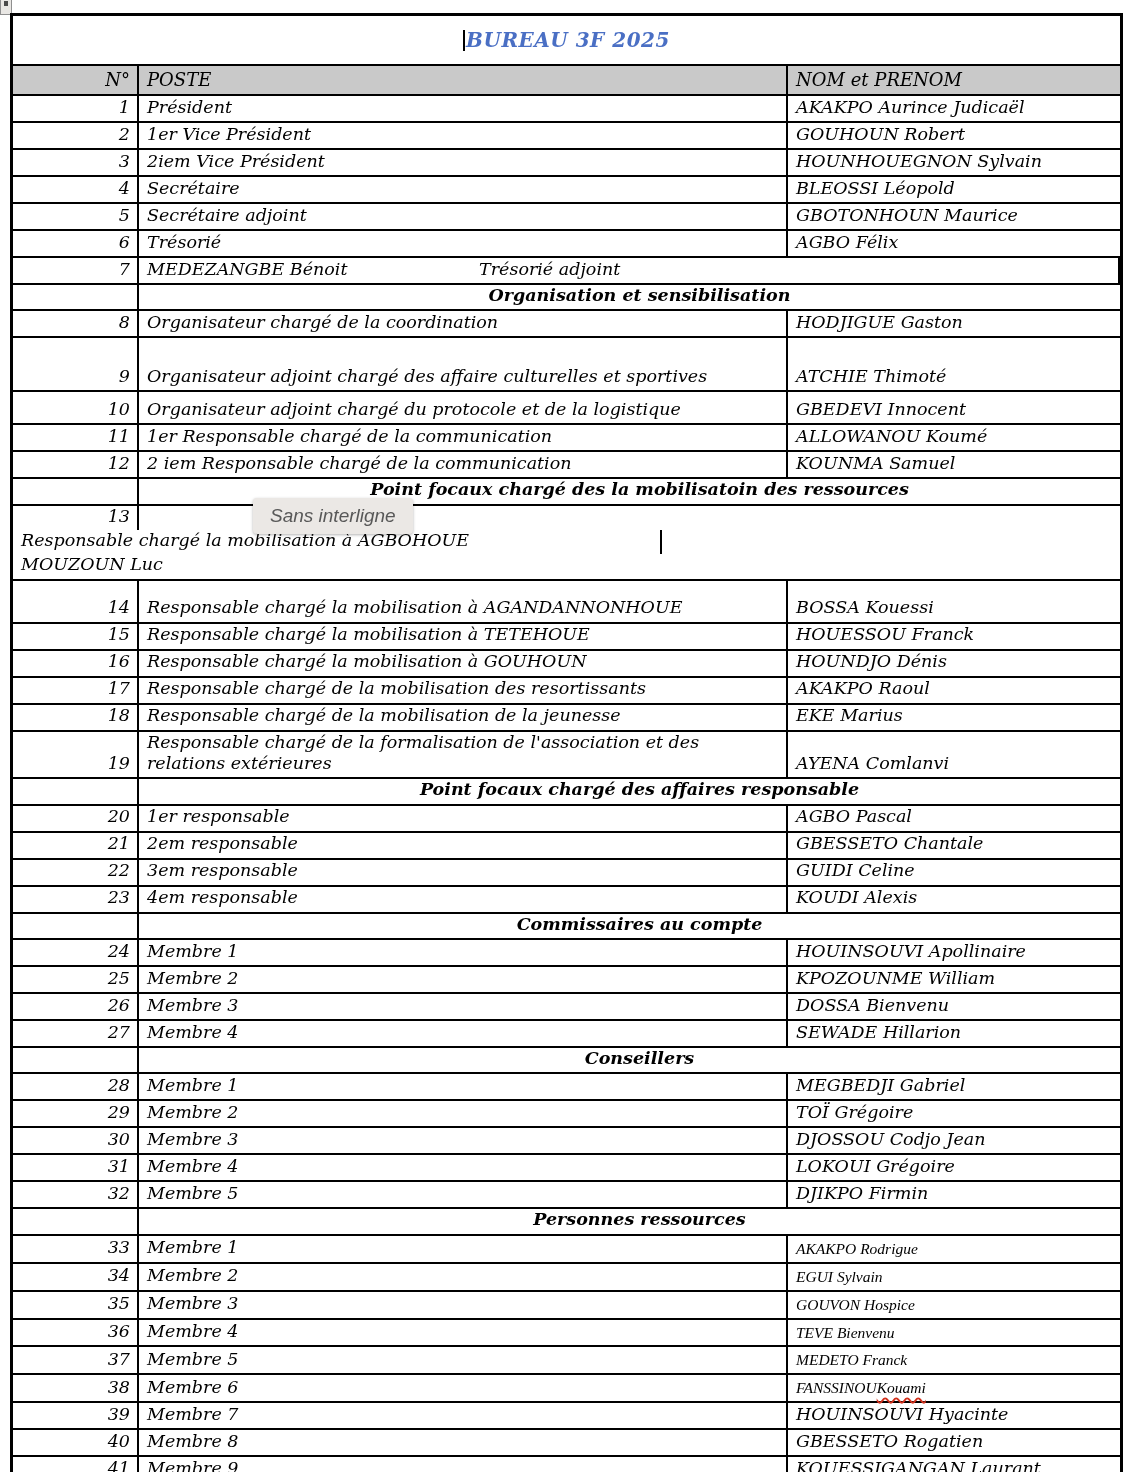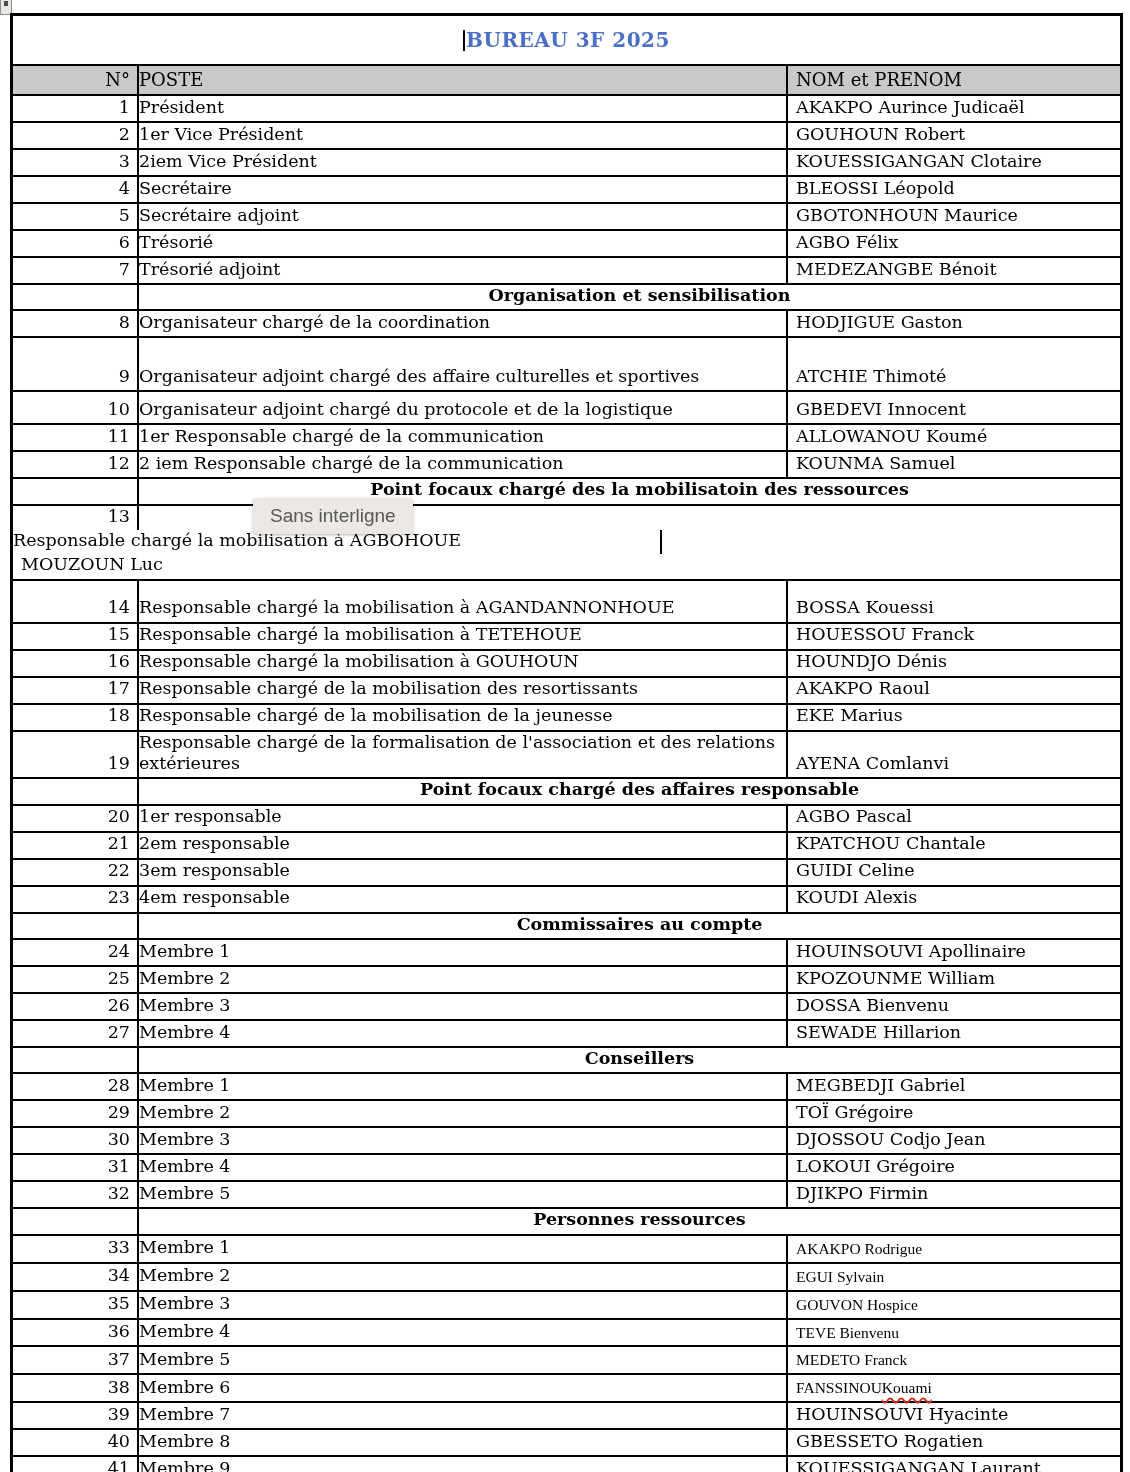--- a/index.html
+++ b/index.html
@@ -1,18 +1,18 @@
 <!DOCTYPE html>
 <html style="--accent_blue: #4a6fc4; --header_gray: #c9c9c9; --border_black: #000000; --tooltip_bg: #ebe8e5; --tooltip_text: #585858; --misspell_red: #d3301c;"><head>
 <meta charset="utf-8">
 <style>
   * { margin:0; padding:0; box-sizing:border-box; }
   html,body { background:#ffffff; }
   body { width:1130px; height:1472px; font-family:"DejaVu Serif", serif; }
-  .stage { position:relative; width:1130px; height:1472px; background:#fff; overflow:hidden; }
+  .stage { position:relative; width:1130px; height:1472px; background:#fff; overflow:hidden;font-style:italic; }
 
   
   .corner-artifact{
     position:absolute; left:0; top:0; width:12px; height:15px;
     background:#e9e7e4; border:1px solid #8f8f8f; border-top:none;
   }
   .corner-artifact i{
     display:block; width:4px; height:5px; margin:1px auto 0 auto; background:#4a4a4a;
   }
 
@@ -31,21 +31,21 @@
   .title-text{
     font-weight:bold; font-size:20px; letter-spacing:0.5px;
     color:var(--accent_blue,#4a6fc4);
   }
 
   .header-row{ background:var(--header_gray,#c9c9c9); min-height:30px; }
   .header-row .cell{ align-items:center; padding-bottom:0; font-size:18px; }
 
   .cell{ display:flex; align-items:flex-end; padding-bottom:3px; font-size:17.5px; line-height:1.22; }
   .c-num{ width:126px; border-right:2px solid var(--border_black,#000); justify-content:flex-end; padding-right:7px; }
-  .c-poste{ width:649px; border-right:2px solid var(--border_black,#000); padding-left:0; padding-right:10px; }
+  .c-poste{ width:649px; border-right:2px solid var(--border_black,#000); padding-left:8px; padding-right:10px; }
   .c-nom{ flex:1; padding-left:8px; }
   .c-nom.small{
     align-items:flex-start; padding-top:4px;
     font-family:"Liberation Serif", serif; font-size:15.5px;
   }
   .c-merged{ flex:1; justify-content:center; font-weight:bold;margin-left:20px; }
 
   .squiggle{
     text-decoration-line:underline; text-decoration-style:wavy;
     text-decoration-color:var(--misspell_red,#d3301c);
@@ -91,41 +91,41 @@
           <div class="cell c-nom">AKAKPO Aurince Judicaël</div>
         </div>
         <div class="row">
           <div class="cell c-num">2</div>
           <div class="cell c-poste">1er Vice Président</div>
           <div class="cell c-nom">GOUHOUN Robert</div>
         </div>
         <div class="row">
           <div class="cell c-num">3</div>
           <div class="cell c-poste">2iem Vice Président</div>
-          <div class="cell c-nom">KOUESSIGANGAN Clotaire</div>
+          <div class="cell c-nom">HOUNHOUEGNON Sylvain</div>
         </div>
         <div class="row">
           <div class="cell c-num">4</div>
           <div class="cell c-poste">Secrétaire</div>
           <div class="cell c-nom">BLEOSSI Léopold</div>
         </div>
         <div class="row">
           <div class="cell c-num">5</div>
           <div class="cell c-poste">Secrétaire adjoint</div>
           <div class="cell c-nom">GBOTONHOUN Maurice</div>
         </div>
         <div class="row">
           <div class="cell c-num">6</div>
           <div class="cell c-poste">Trésorié</div>
           <div class="cell c-nom">AGBO Félix</div>
         </div>
         <div class="row">
           <div class="cell c-num">7</div>
+          <div class="cell c-nom">MEDEZANGBE Bénoit</div>
           <div class="cell c-poste">Trésorié adjoint</div>
-          <div class="cell c-nom">MEDEZANGBE Bénoit</div>
         </div>
         <div class="row" style="min-height: 26px;">
           <div class="cell c-num"></div>
           <div class="cell c-merged">Organisation et sensibilisation</div>
         </div>
         <div class="row">
           <div class="cell c-num">8</div>
           <div class="cell c-poste">Organisateur chargé de la coordination</div>
           <div class="cell c-nom">HODJIGUE Gaston</div>
         </div>
@@ -193,21 +193,21 @@
           <div class="cell c-merged">Point focaux chargé des affaires responsable</div>
         </div>
         <div class="row">
           <div class="cell c-num">20</div>
           <div class="cell c-poste">1er responsable</div>
           <div class="cell c-nom">AGBO Pascal</div>
         </div>
         <div class="row">
           <div class="cell c-num">21</div>
           <div class="cell c-poste">2em responsable</div>
-          <div class="cell c-nom">KPATCHOU Chantale</div>
+          <div class="cell c-nom">GBESSETO Chantale</div>
         </div>
         <div class="row">
           <div class="cell c-num">22</div>
           <div class="cell c-poste">3em responsable</div>
           <div class="cell c-nom">GUIDI Celine</div>
         </div>
         <div class="row">
           <div class="cell c-num">23</div>
           <div class="cell c-poste">4em responsable</div>
           <div class="cell c-nom">KOUDI Alexis</div>

